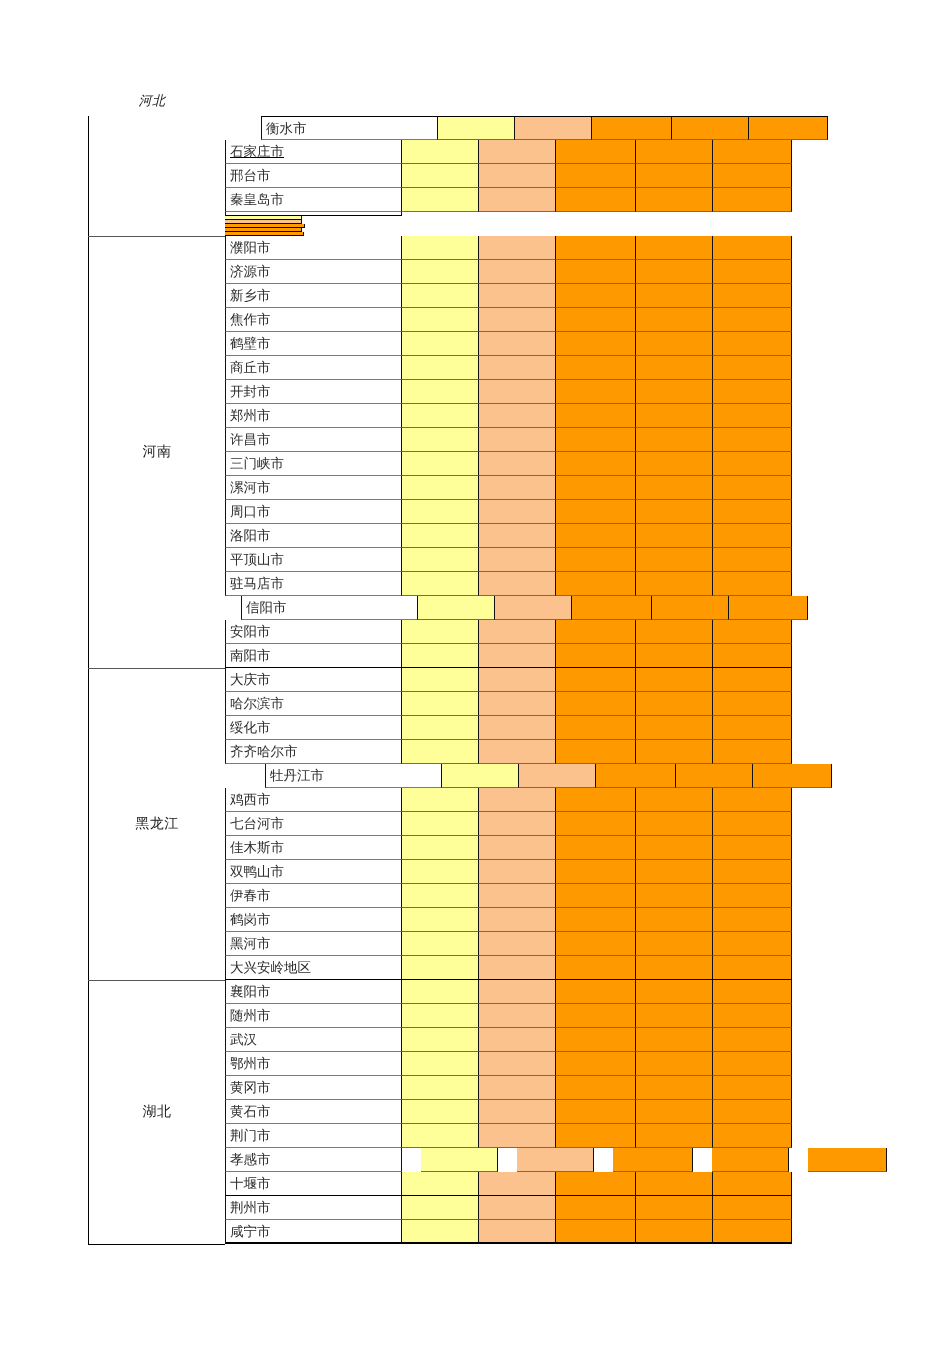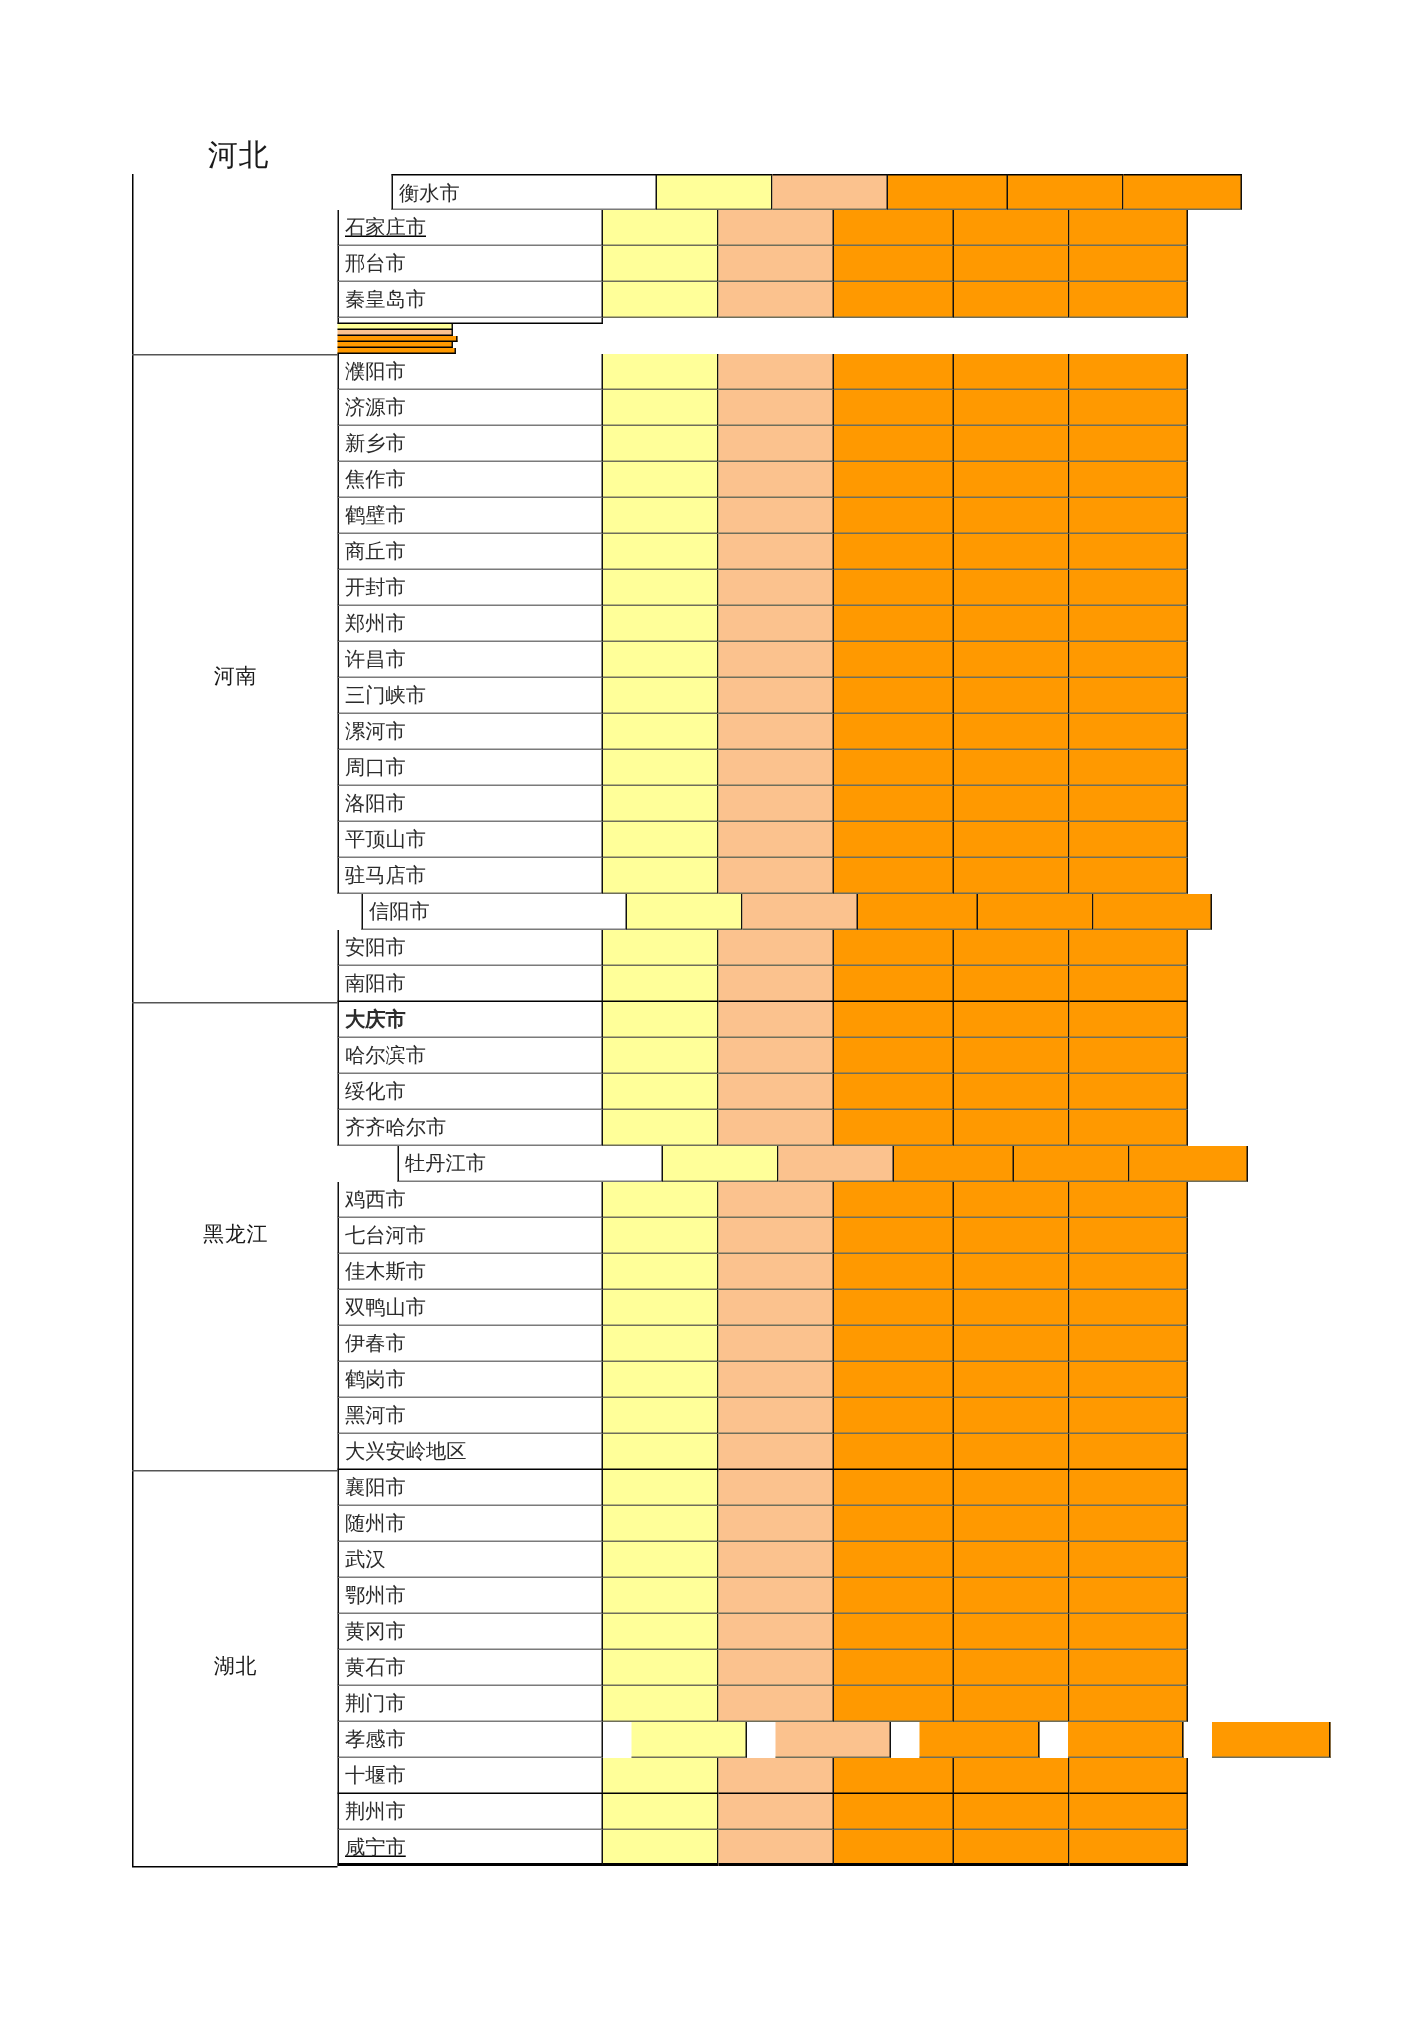--- a/index.html
+++ b/index.html
@@ -41,25 +41,26 @@
   .prov-label {
     font-size: 14px;
     line-height: 1;
     letter-spacing: 0.5px;
     color: #1a1a1a;
     white-space: nowrap;
   }
   
   .prov-label-float {
     position: absolute;
-    font-size: 20px;
+    font-size: 13px;
     line-height: 1;
     letter-spacing: 0.5px;
     color: #1a1a1a;
     white-space: nowrap;
+    font-style: italic;
   }
 
   
   .row {
     position: absolute;
     left: 225px;
     height: 24px;
     display: flex;
     box-sizing: border-box;
   }
@@ -293,21 +294,21 @@
       <div class="cell c1"></div>
       <div class="cell c2"></div>
       <div class="cell c3"></div>
       <div class="cell c4"></div>
       <div class="cell c5"></div>
     </div>
     <div class="prov-band" style="top: 668px; height: 312px;">
       <span class="prov-label">黑龙江</span>
     </div>
     <div class="prov-sep wide" style="top: 668px; width: 704px;"></div>
-    <div class="row" style="top: 668px; font-weight: bold;">
+    <div class="row" style="top: 668px;">
       <div class="cell name">大庆市</div>
       <div class="cell c1"></div>
       <div class="cell c2"></div>
       <div class="cell c3"></div>
       <div class="cell c4"></div>
       <div class="cell c5"></div>
     </div>
     <div class="row" style="top: 692px;">
       <div class="cell name">哈尔滨市</div>
       <div class="cell c1"></div>
@@ -481,21 +482,21 @@
       <div class="cell c5"></div>
     </div>
     <div class="row" style="top: 1196px;">
       <div class="cell name">荆州市</div>
       <div class="cell c1"></div>
       <div class="cell c2"></div>
       <div class="cell c3"></div>
       <div class="cell c4"></div>
       <div class="cell c5"></div>
     </div>
-    <div class="row last-row" style="top: 1220px; text-decoration: underline;">
+    <div class="row last-row" style="top: 1220px;">
       <div class="cell name">咸宁市</div>
       <div class="cell c1"></div>
       <div class="cell c2"></div>
       <div class="cell c3"></div>
       <div class="cell c4"></div>
       <div class="cell c5"></div>
     </div>
     <div class="prov-sep" style="top: 1244px; width: 137px; border-top: 1.5px solid rgb(0, 0, 0);"></div>
   </div>
 

